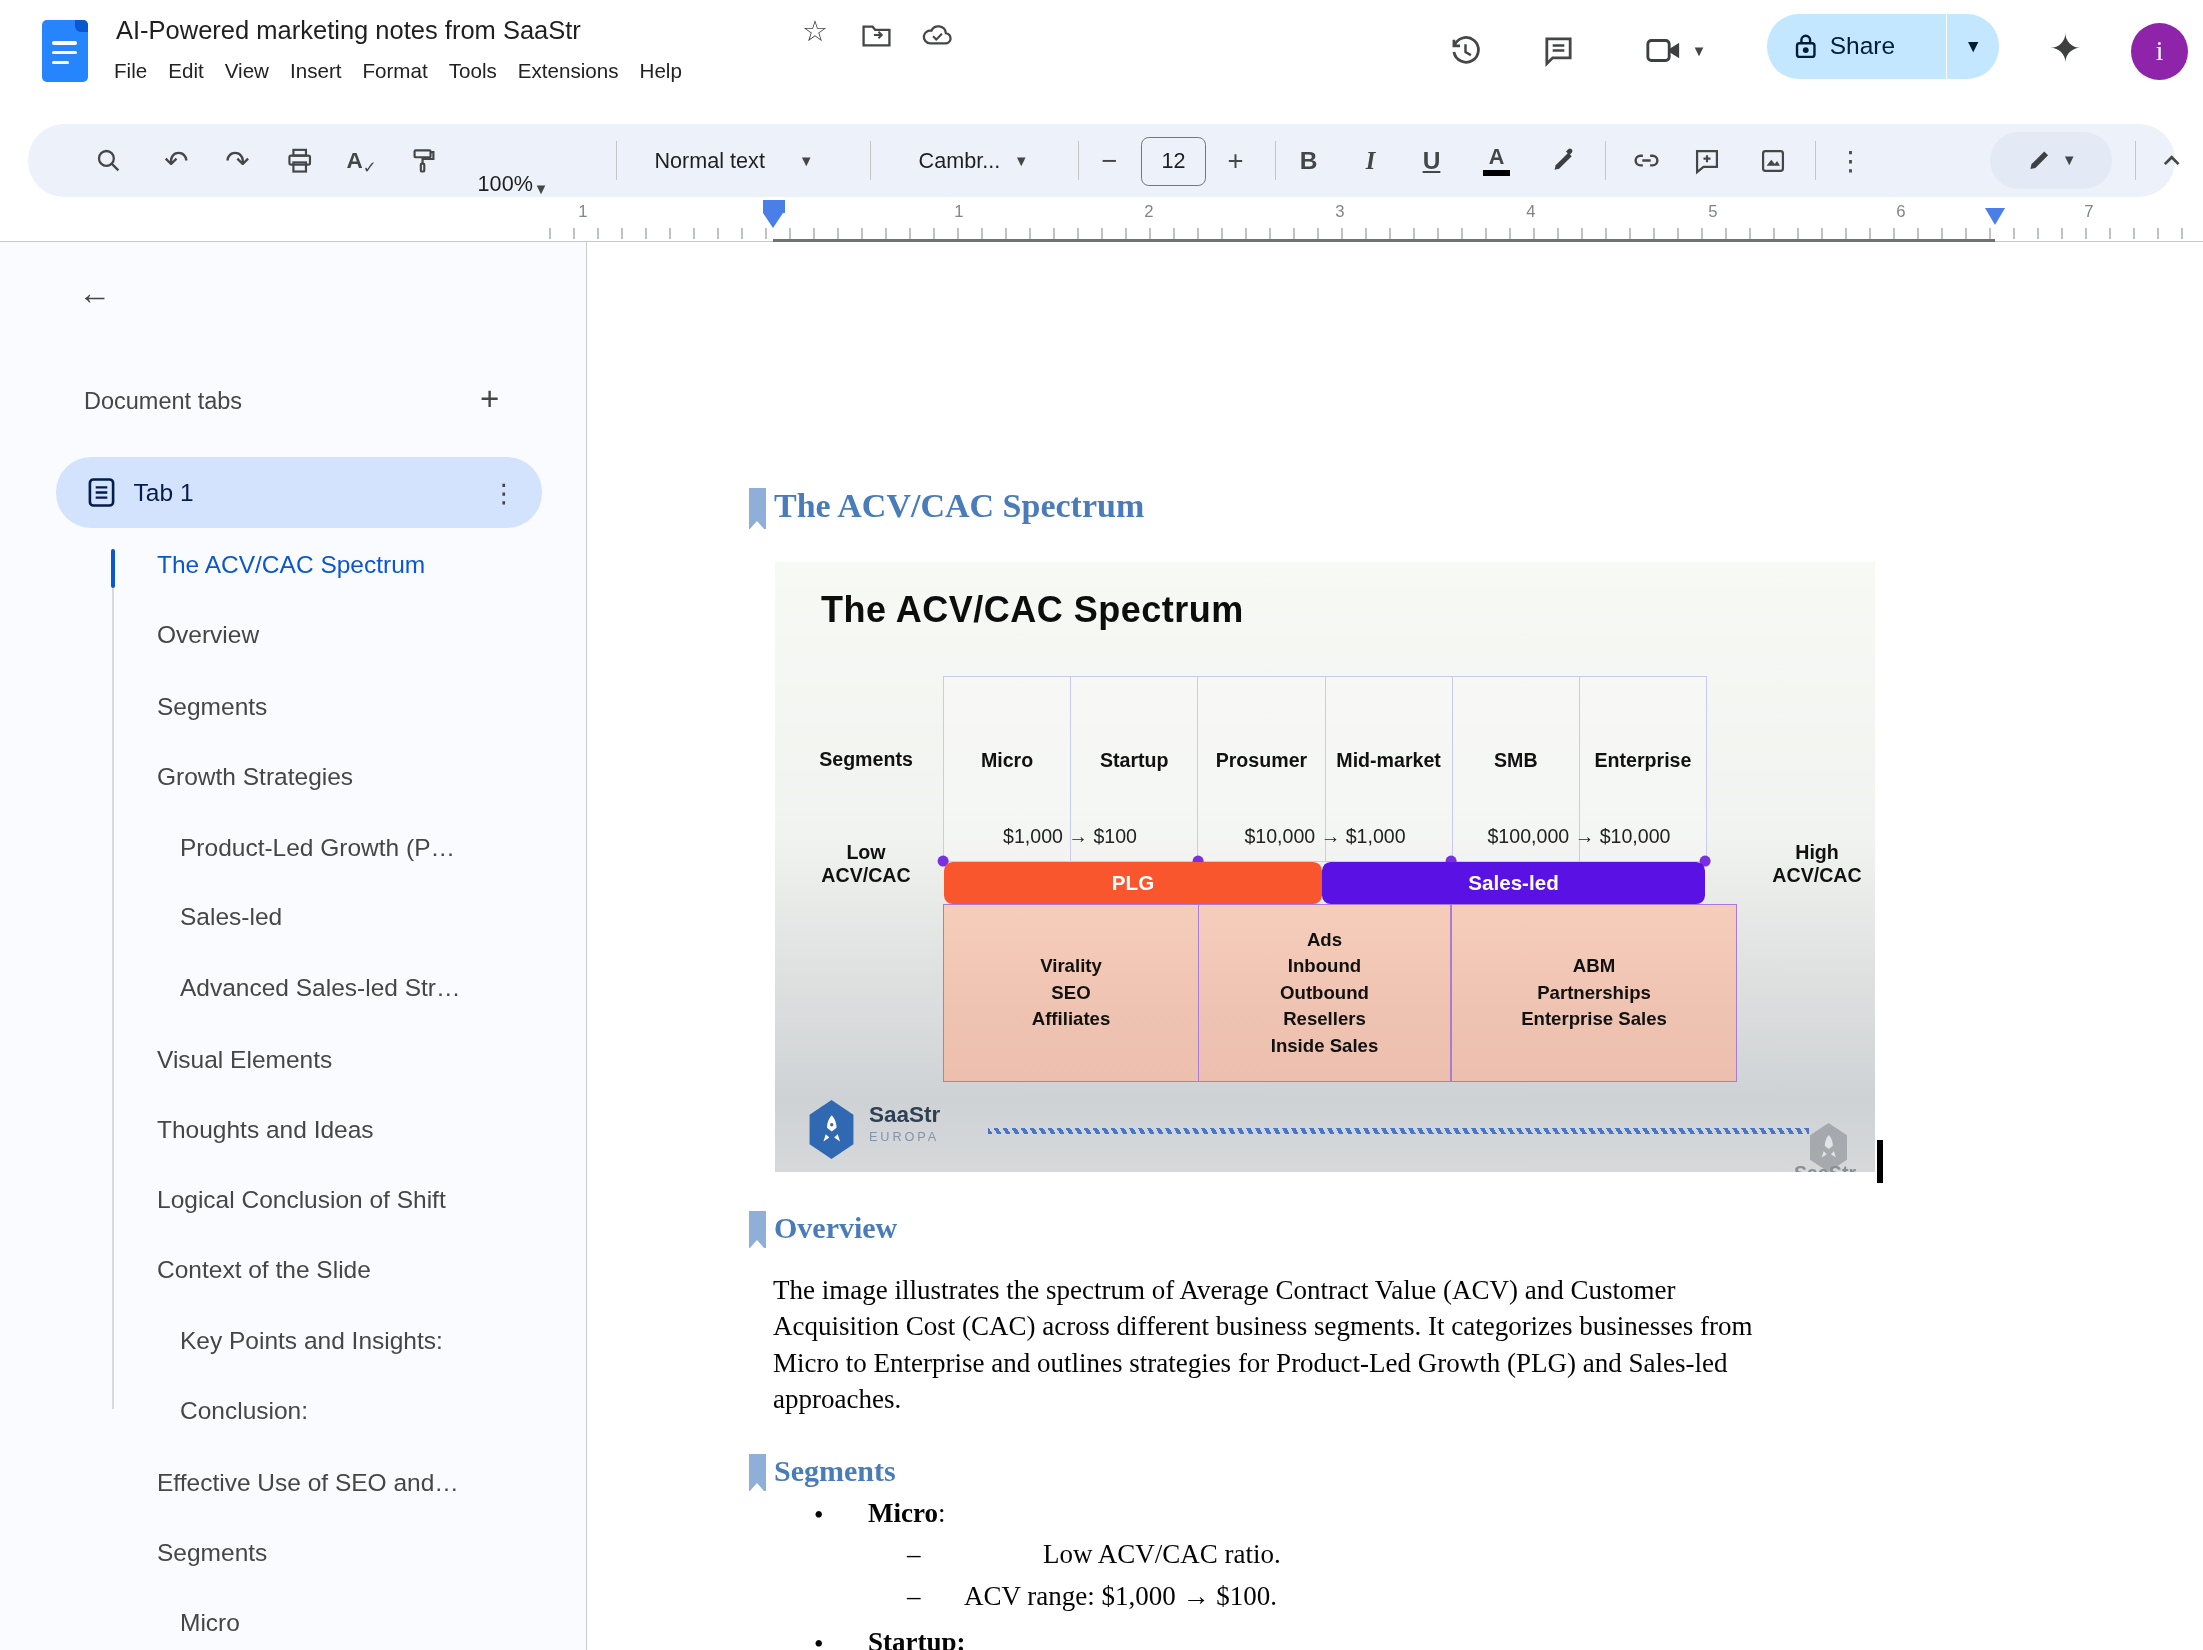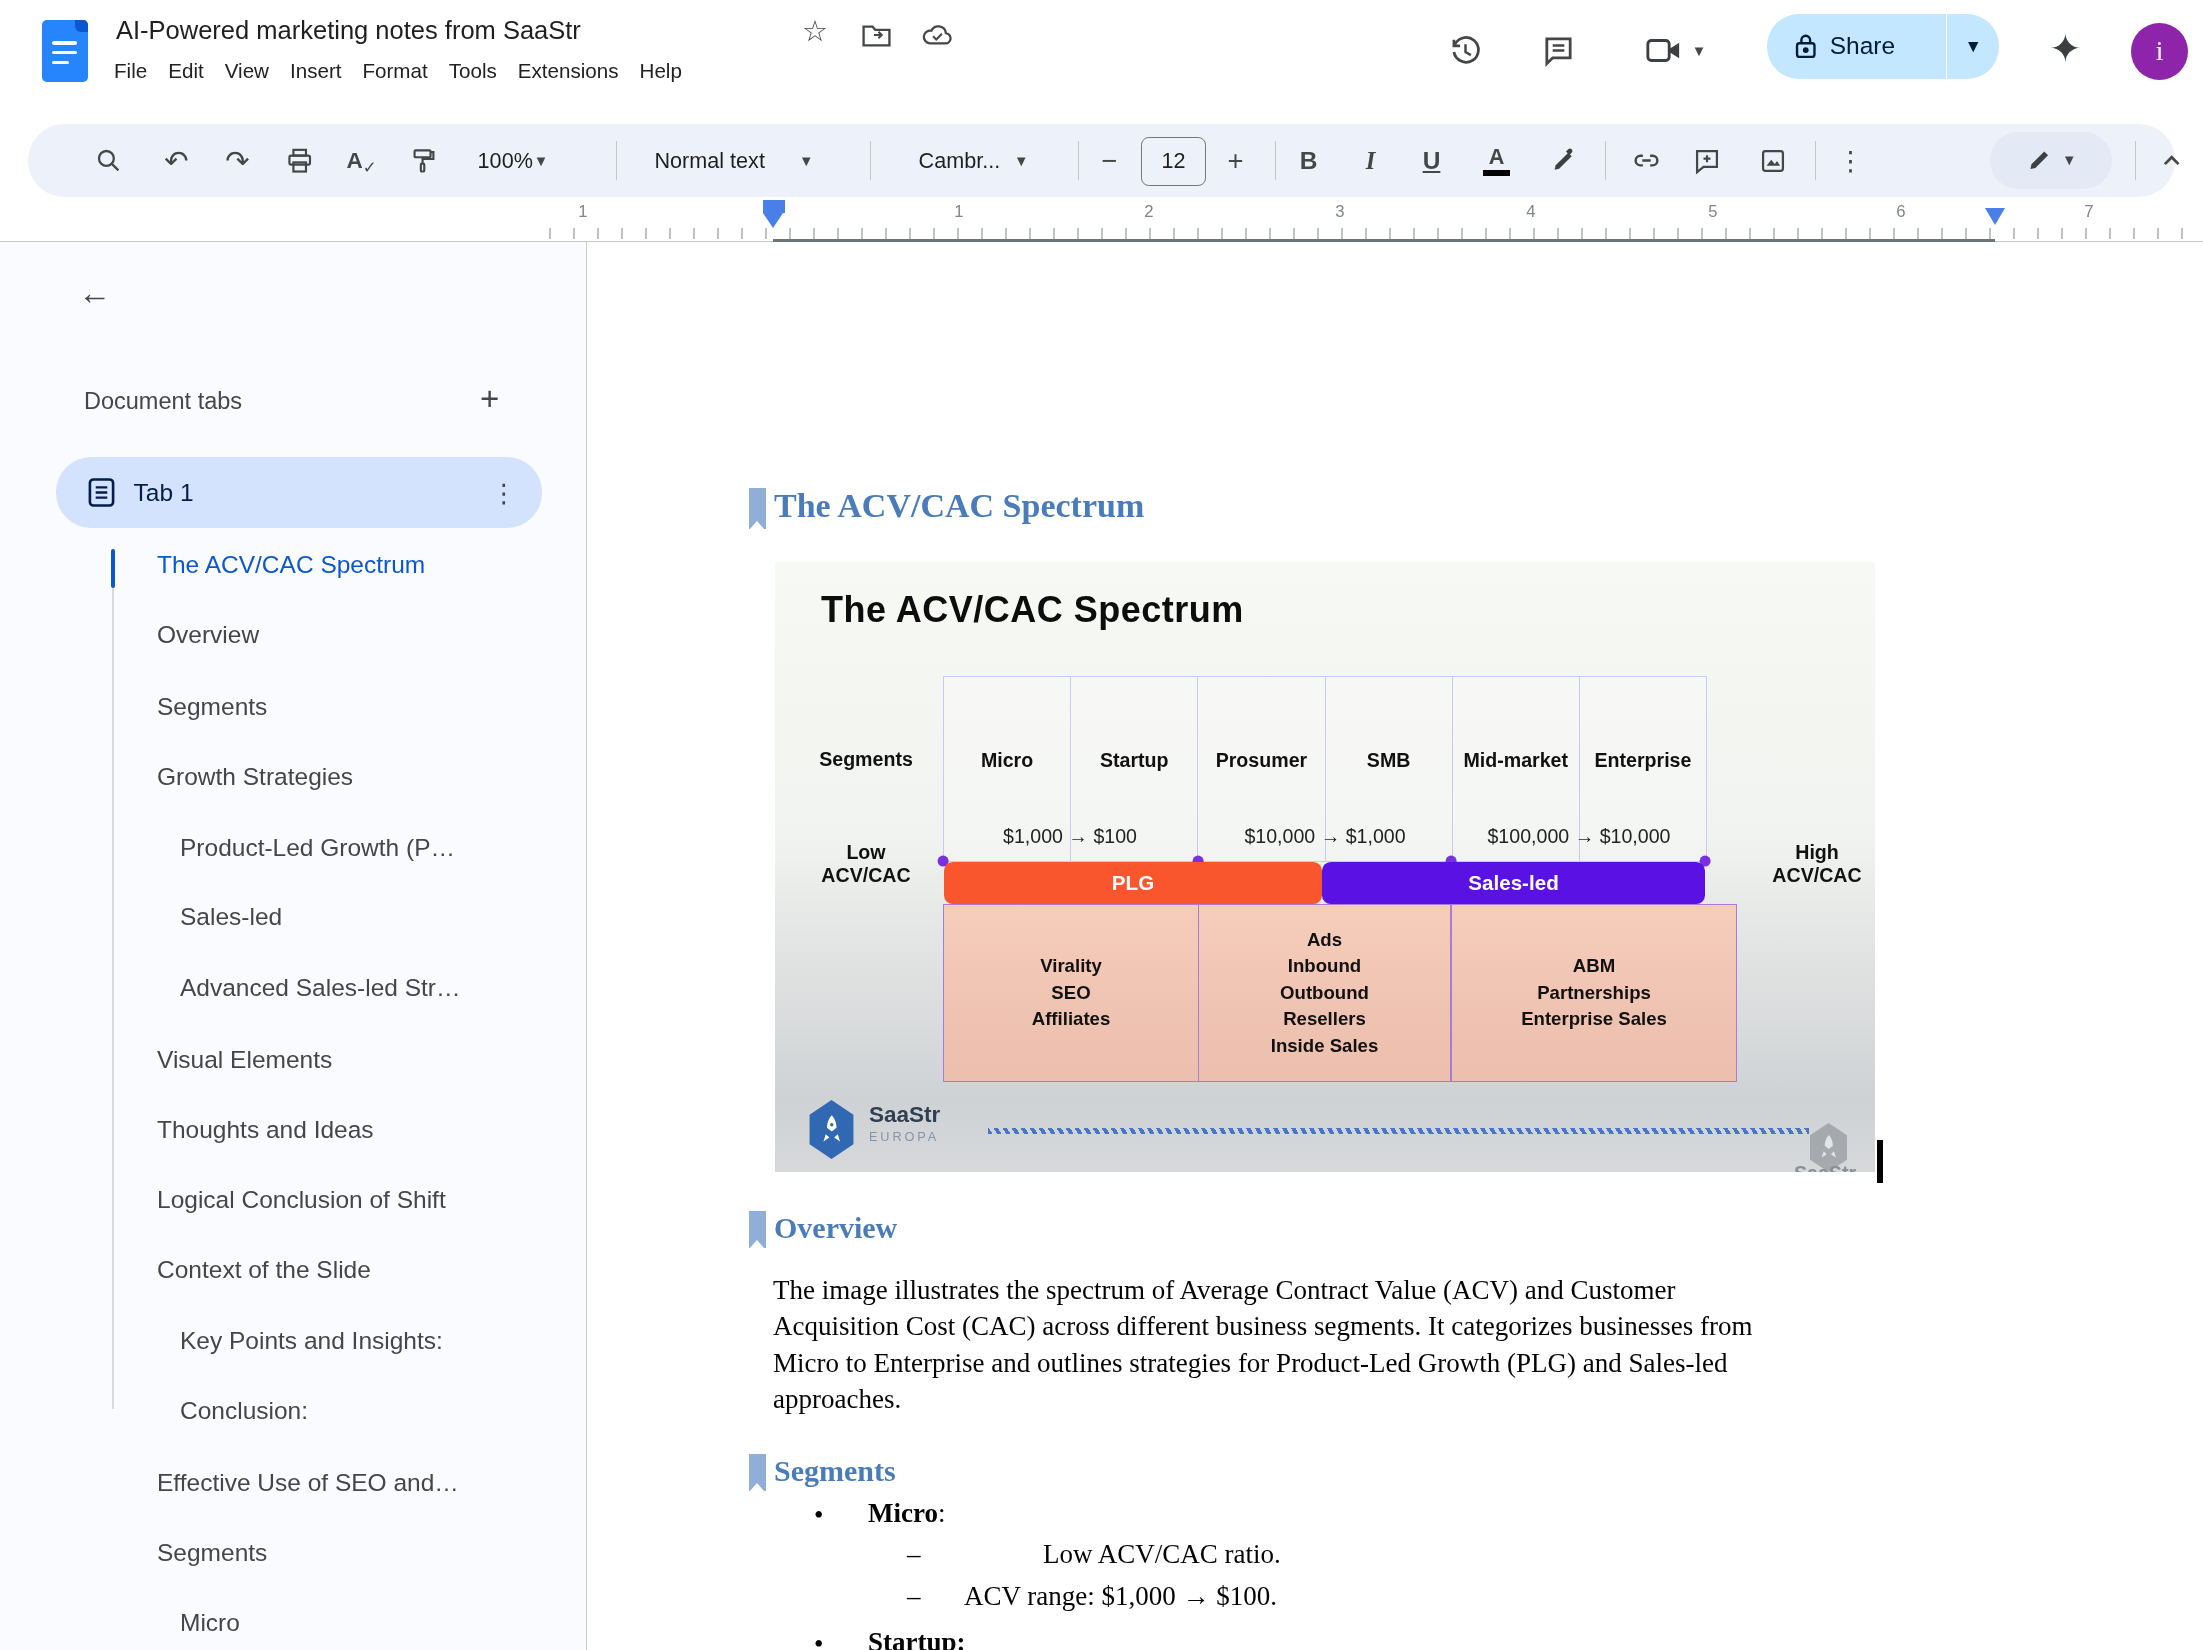--- a/index.html
+++ b/index.html
@@ -184,21 +184,21 @@
     <span style="font-size:22.5px;font-weight:bold;">A</span>
       <span style="font-size:16.7px;margin-top:13.7px;">✓</span>
   </div>
   <div class="tb" style="left:372px;width:47px;">
     <svg width="27.4" height="27.4" viewBox="0 0 24 24" fill="none" stroke="#444746" stroke-width="1.9">
       <rect x="4" y="3" width="14" height="6" rx="1"></rect>
         <path d="M18 4.5h2.5v6H11v4"></path>
         <rect x="9.5" y="14.5" width="3" height="7" rx="1"></rect>
     </svg>
   </div>
-  <div class="tb" style="left:431px;width:108px;gap:1px;">
+  <div class="tb" style="left:431px;width:108px;gap:1px;align-items:flex-end;">
     <span class="tb-txt">100%</span>
     <span class="caret">▼</span>
   </div>
   <div class="tdiv" style="left:588px;"></div>
   <div class="tb" style="left:608px;width:196px;gap:34px;">
     <span class="tb-txt">Normal text</span>
     <span class="caret">▼</span>
   </div>
   <div class="tdiv" style="left:842px;"></div>
   <div class="tb" style="left:864px;width:163px;gap:13.7px;">
@@ -332,24 +332,24 @@
     <div class="scell">
         <span class="shead">Micro</span>
       </div>
     <div class="scell">
         <span class="shead">Startup</span>
       </div>
     <div class="scell">
         <span class="shead">Prosumer</span>
       </div>
     <div class="scell">
+        <span class="shead">Mid-market</span>
+      </div>
+    <div class="scell">
         <span class="shead">SMB</span>
-      </div>
-    <div class="scell">
-        <span class="shead">Mid-market</span>
       </div>
     <div class="scell">
         <span class="shead">Enterprise</span>
       </div>
     <span class="sprice" style="left:126px">$1,000 → $100</span>
     <span class="sprice" style="left:381px">$10,000 → $1,000</span>
     <span class="sprice" style="left:635px">$100,000 → $10,000</span>
   </div>
 
   <div class="sl slabel" style="left:91px;top:197px;">Segments</div>

